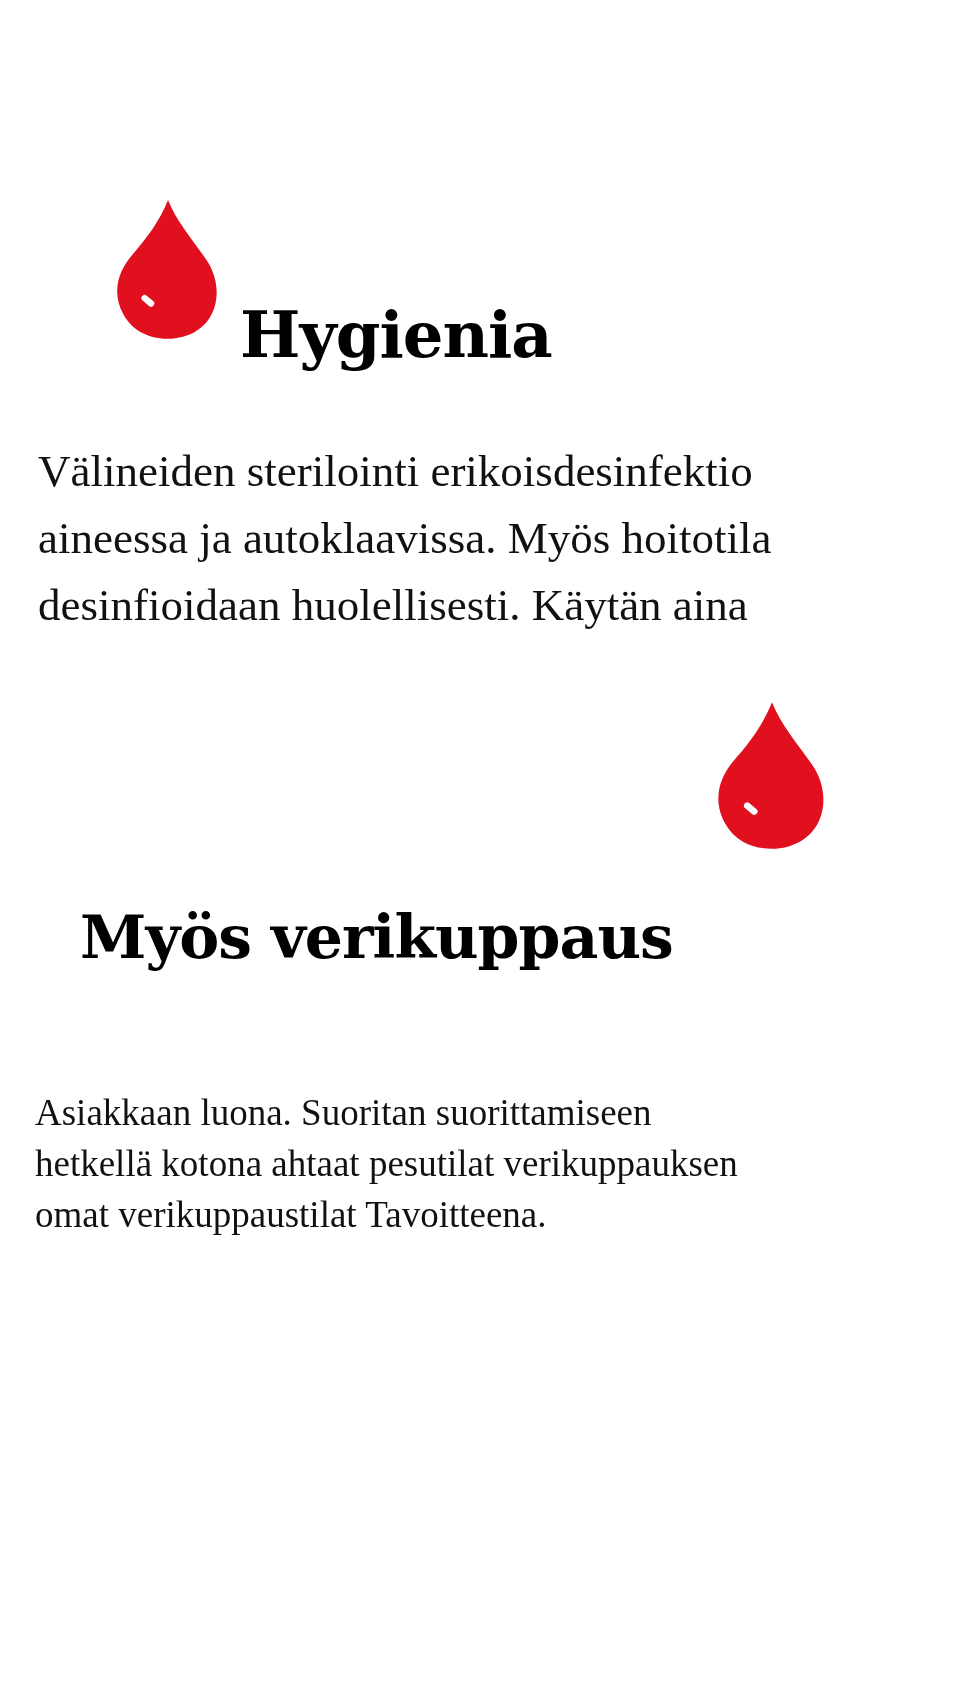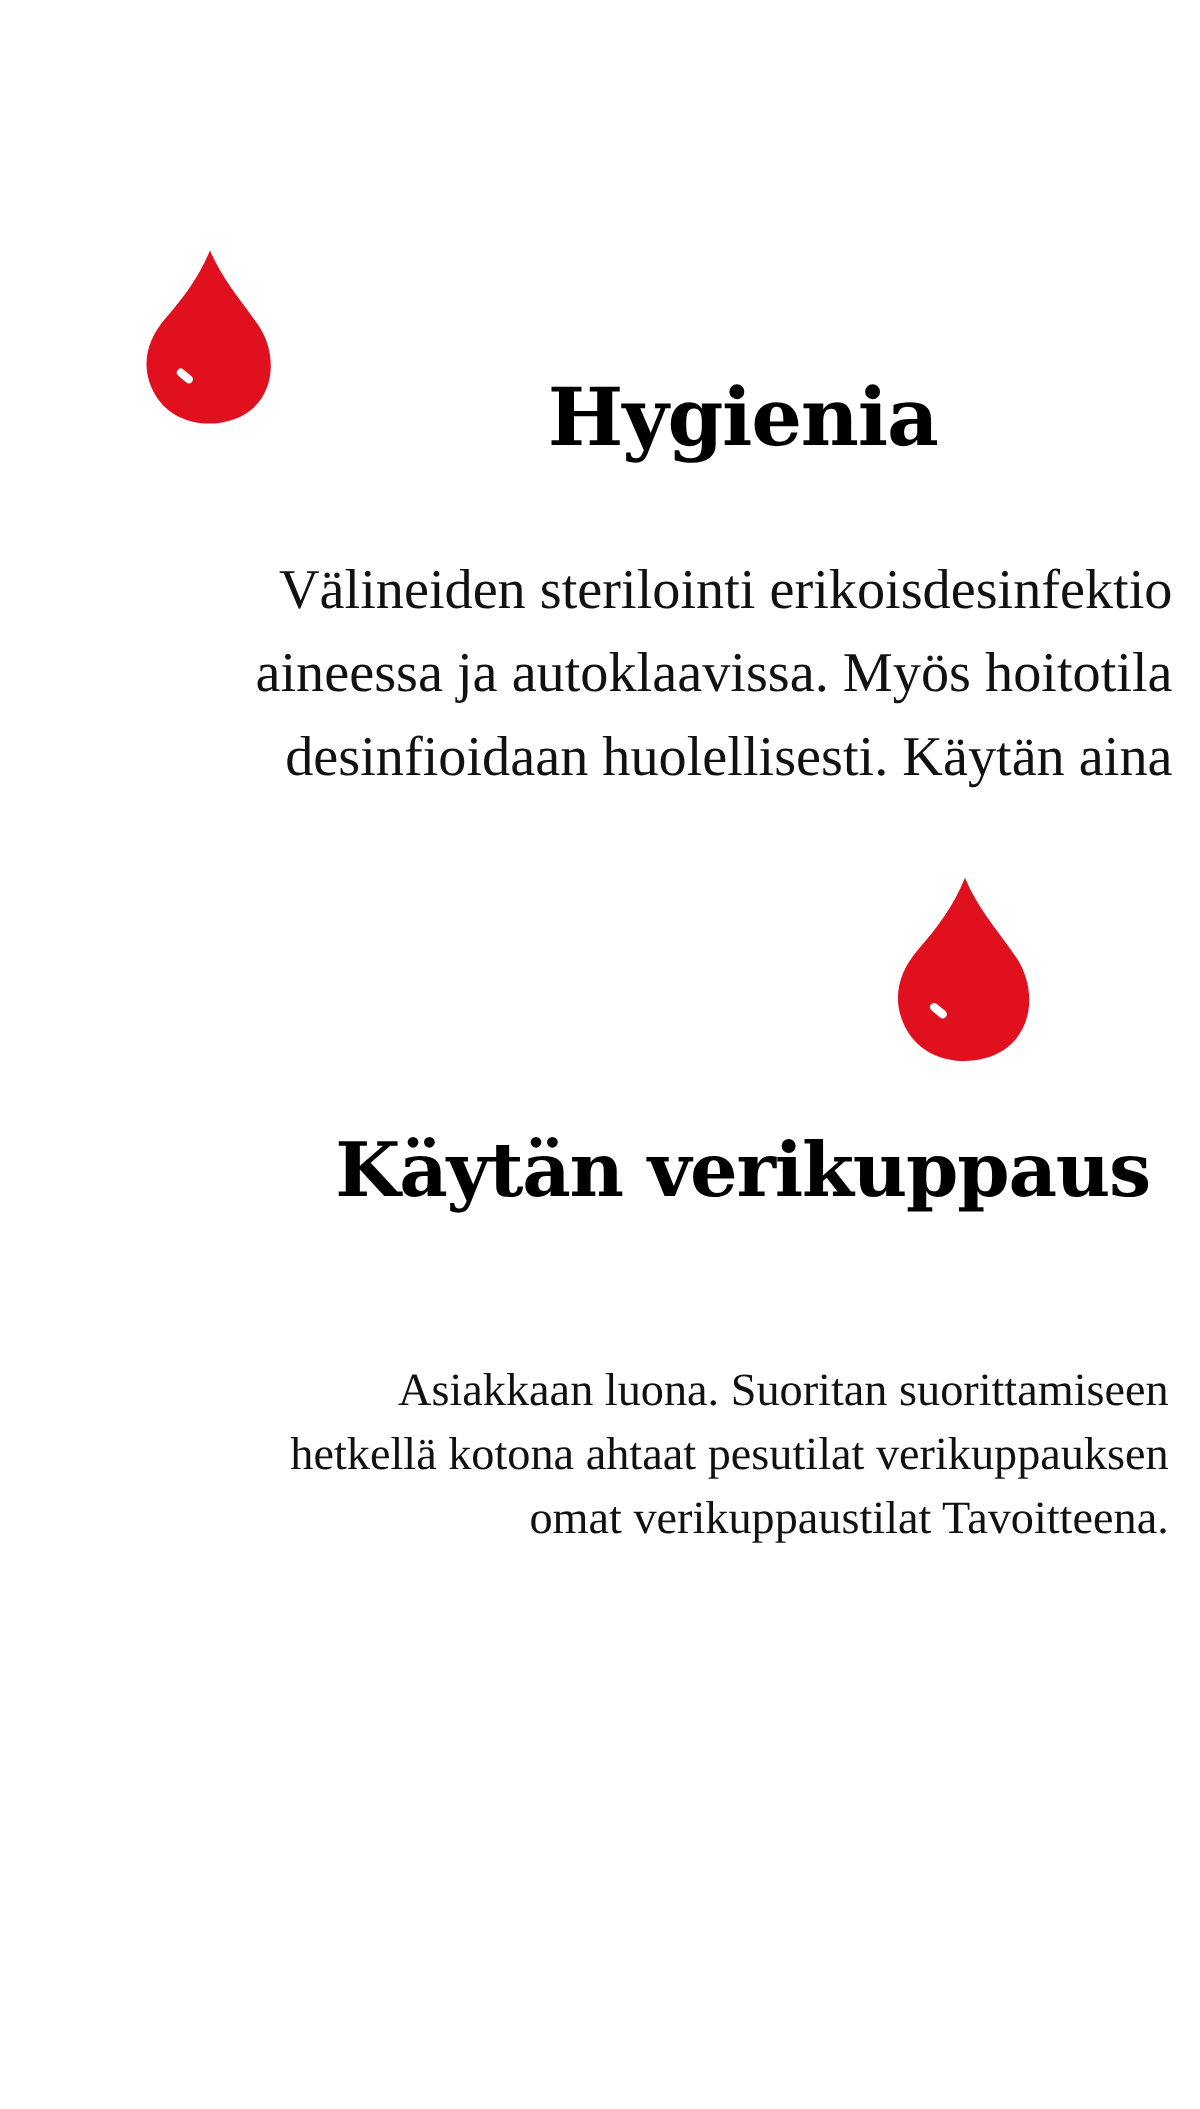--- a/index.html
+++ b/index.html
@@ -22,21 +22,21 @@
 
     .drop-1 { left: 115px; top: 198px; width: 106px; height: 142px; }
     .drop-2 { left: 716px; top: 700px; width: 112px; height: 150px; }
 
     .heading {
       position: absolute;
       margin: 0;
       font-family: "DejaVu Serif", "Liberation Serif", serif;
       font-weight: bold;
       color: #000;
-      text-align: right;
+      text-align: left;
       letter-spacing: -1px;
     }
     .heading-hygiene {
       left: 240px;
       width: 510px;
       top: 290px;
       font-size: 64px;
       line-height: 90px;
     }
     .heading-where {
@@ -46,21 +46,20 @@
       font-size: 60px;
       line-height: 74px;
     }
     .heading-where span { display: block; }
 
     .body-text {
       position: absolute;
       margin: 0;
       font-family: "Liberation Serif", "DejaVu Serif", serif;
       color: #111;
-      text-align: right;
     }
     .body-hygiene {
       left: 38px;
       top: 438px;
       width: 900px;
       font-size: 45px;
       line-height: 67px;
     }
     .body-where {
       left: 35px;
@@ -90,20 +89,20 @@
 </div>
 
 <div class="drop drop-2">
   <svg viewBox="0 0 100 134" xmlns="http://www.w3.org/2000/svg">
     <path d="M50 2 C 58 22, 72 38, 86 58 C 104 84, 98 122, 64 131 C 46 136, 20 132, 8 110 C -4 88, 4 68, 16 54 C 30 38, 42 22, 50 2 Z" fill="#e0101f"></path>
     <rect x="24" y="94" width="14" height="6" rx="3" ry="3" transform="rotate(40 31 97)" fill="#ffffff"></rect>
   </svg>
 </div>
 
 <h2 class="heading heading-where">
-  <span>Käytän verikuppaus</span>
+  <span>Myös verikuppaus</span>
 </h2>
 
 <div class="body-text body-where">
   <span class="line">Asiakkaan luona. Suoritan suorittamiseen</span>
   <span class="line">hetkellä kotona ahtaat pesutilat verikuppauksen</span>
   <span class="line">omat verikuppaustilat Tavoitteena.</span>
 </div>
 
 </body></html>

